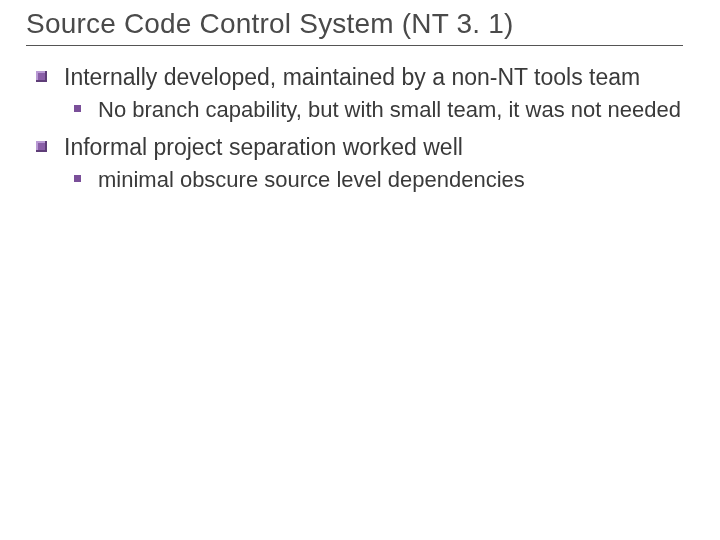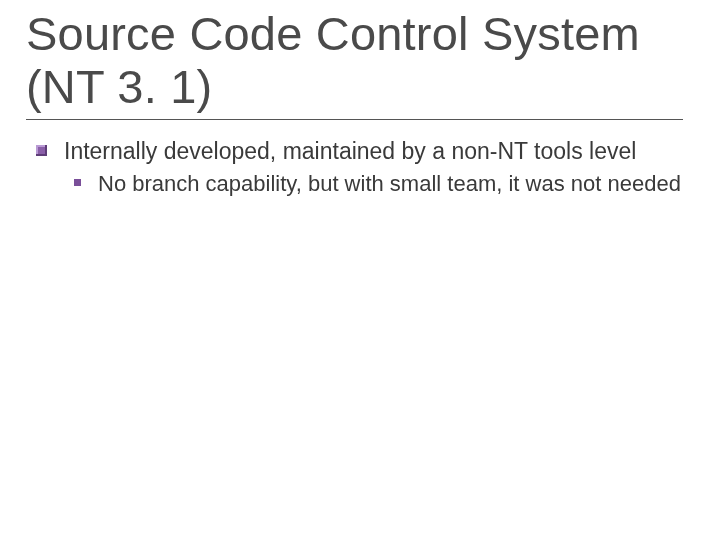--- a/index.html
+++ b/index.html
@@ -4,21 +4,21 @@
 <style>
   * { margin: 0; padding: 0; box-sizing: border-box; }
   html, body { width: 720px; height: 540px; }
   body {
     font-family: Verdana, Geneva, sans-serif;
     background: #fff;
     color: #3a3a3a;
     padding: 8px 10px 10px 26px;
   }
   .title {
-    font-size: 47px;
+    font-size: 28px;
     line-height: 1.12;
     color: #4a4a4a;
     font-weight: 400;
     letter-spacing: 0.2px;
   }
   .rule {
     border: none;
     border-top: 1.5px solid #555;
     margin: 6px 0 18px 0;
     width: 96%;
@@ -69,20 +69,28 @@
   }
 </style>
 </head>
 <body>
 
 <h1 class="title">Source Code Control System (NT 3. 1)</h1>
 <hr class="rule">
 
 <ul class="bullets">
   <li>
-    <span>Internally developed, maintained by a non-NT tools level</span>
+    <span>Internally developed, maintained by a non-NT tools team</span>
     <ul class="subbullets">
       <li>
         <span>No branch capability, but with small team, it was not needed</span>
       </li>
     </ul>
   </li>
+  <li>
+    <span>Informal project separation worked well</span>
+    <ul class="subbullets">
+      <li>
+        <span>minimal obscure source level dependencies</span>
+      </li>
+    </ul>
+  </li>
 </ul>
 
 </body></html>

